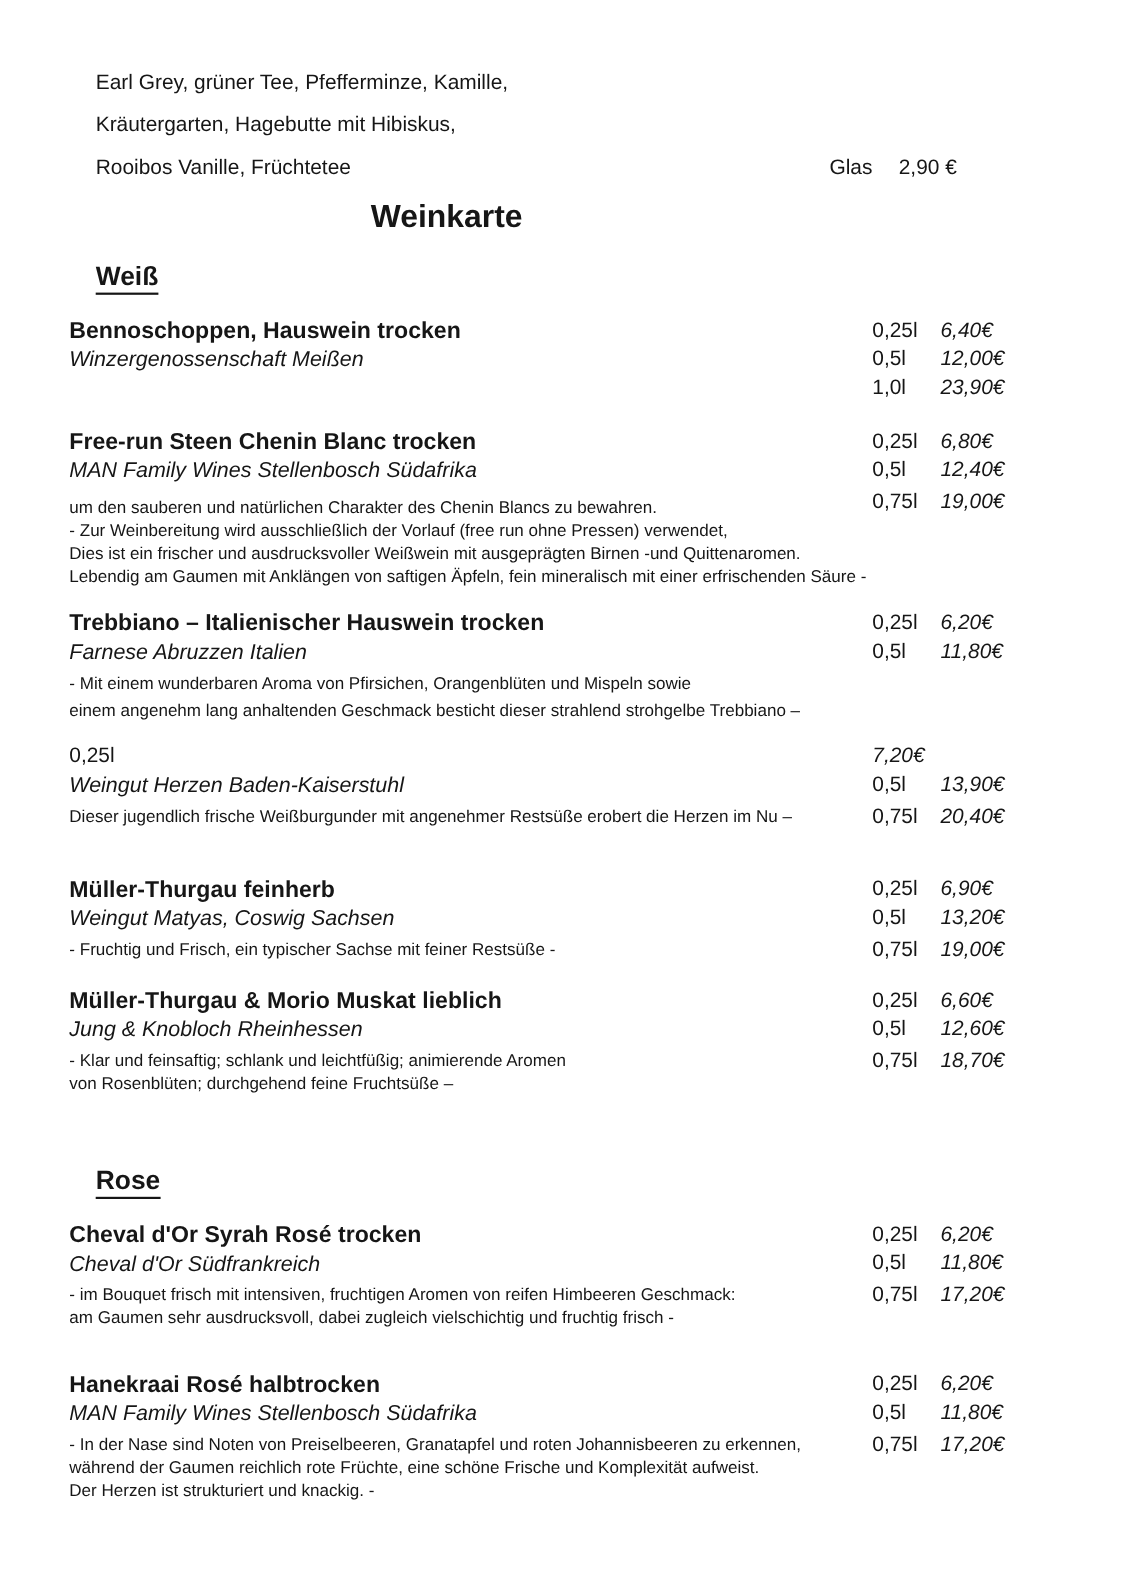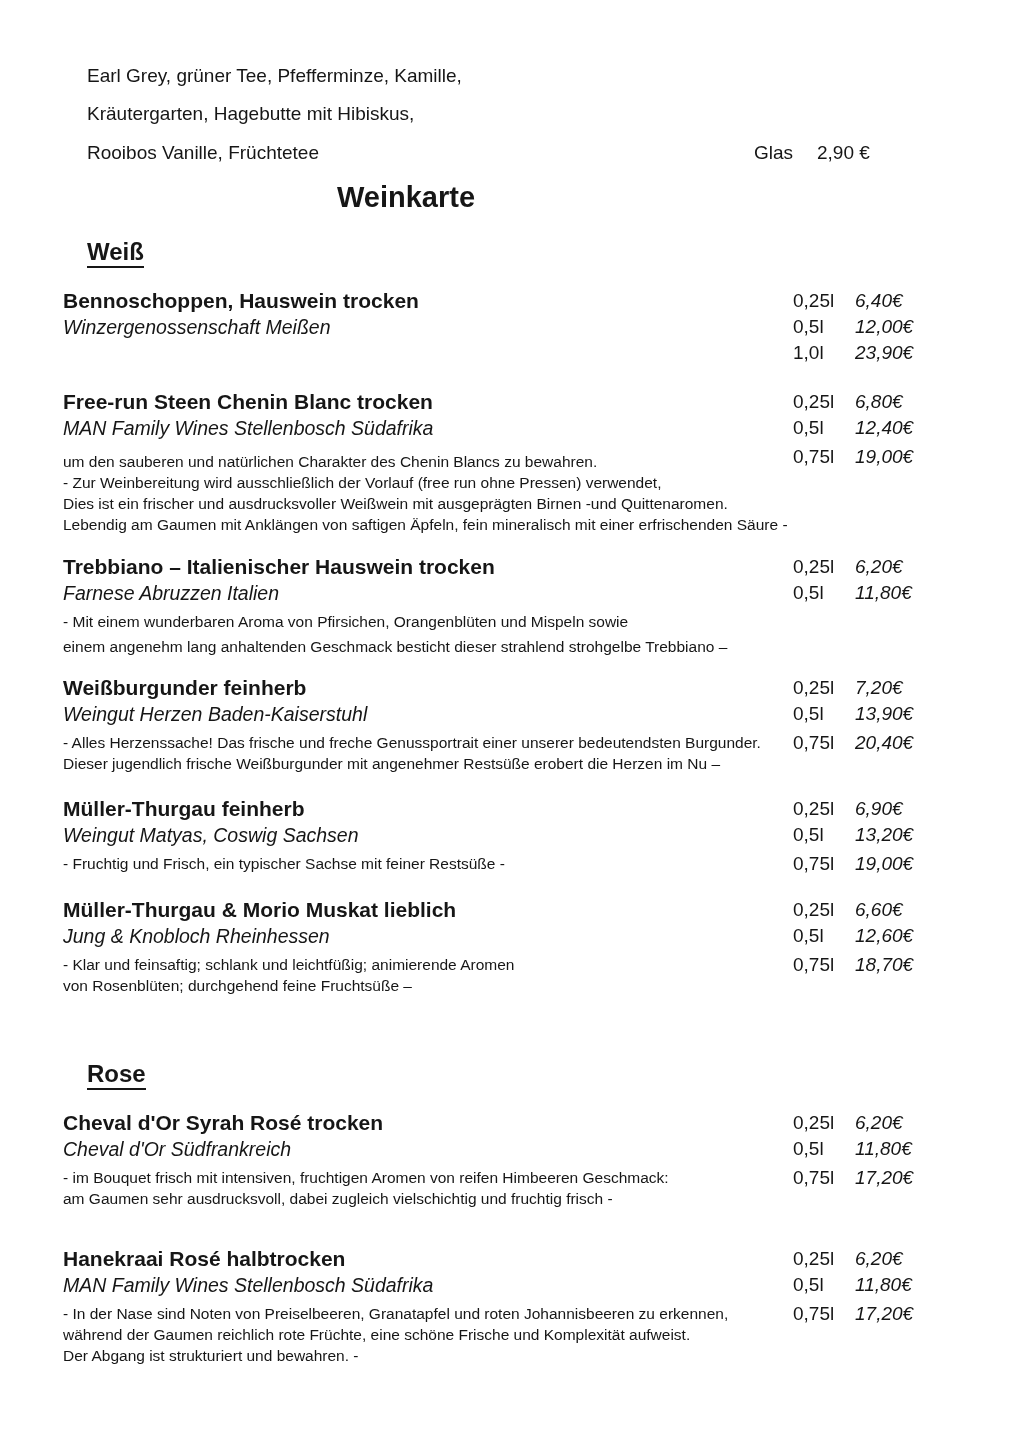--- a/index.html
+++ b/index.html
@@ -111,32 +111,30 @@
           <div class="dline" style="margin-bottom:4px">- Mit einem wunderbaren Aroma von Pfirsichen, Orangenblüten und Mispeln sowie</div>
           <div class="dline">einem angenehm lang anhaltenden Geschmack besticht dieser strahlend strohgelbe Trebbiano –</div>
         </div>
         <div class="size"></div>
         <div class="price"></div>
       </div>
     </div>
 
     <div class="wine" style="top:675px">
       <div class="row r26">
-        <div class="wine-name">Weißburgunder feinherb</div>
         <div class="size">0,25l</div>
         <div class="price">7,20€</div>
       </div>
       <div class="row r26">
         <div class="wine-winery">Weingut Herzen Baden-Kaiserstuhl</div>
         <div class="size">0,5l</div>
         <div class="price">13,90€</div>
       </div>
       <div class="row row3">
         <div>
-          <div class="dline">- Alles Herzenssache! Das frische und freche Genussportrait einer unserer bedeutendsten Burgunder.</div>
           <div class="dline">Dieser jugendlich frische Weißburgunder mit angenehmer Restsüße erobert die Herzen im Nu –</div>
         </div>
         <div class="size">0,75l</div>
         <div class="price">20,40€</div>
       </div>
     </div>
 
     <div class="wine" style="top:796px">
       <div class="row r26">
         <div class="wine-name">Müller-Thurgau feinherb</div>
@@ -211,21 +209,21 @@
       </div>
       <div class="row r26">
         <div class="wine-winery">MAN Family Wines Stellenbosch Südafrika</div>
         <div class="size">0,5l</div>
         <div class="price">11,80€</div>
       </div>
       <div class="row row3">
         <div>
           <div class="dline">- In der Nase sind Noten von Preiselbeeren, Granatapfel und roten Johannisbeeren zu erkennen,</div>
           <div class="dline">während der Gaumen reichlich rote Früchte, eine schöne Frische und Komplexität aufweist.</div>
-          <div class="dline">Der Abgang ist strukturiert und bewahren. -</div>
+          <div class="dline">Der Herzen ist strukturiert und knackig. -</div>
         </div>
         <div class="size">0,75l</div>
         <div class="price">17,20€</div>
       </div>
     </div>
 
   </div>
 </div>
 
 </body></html>

